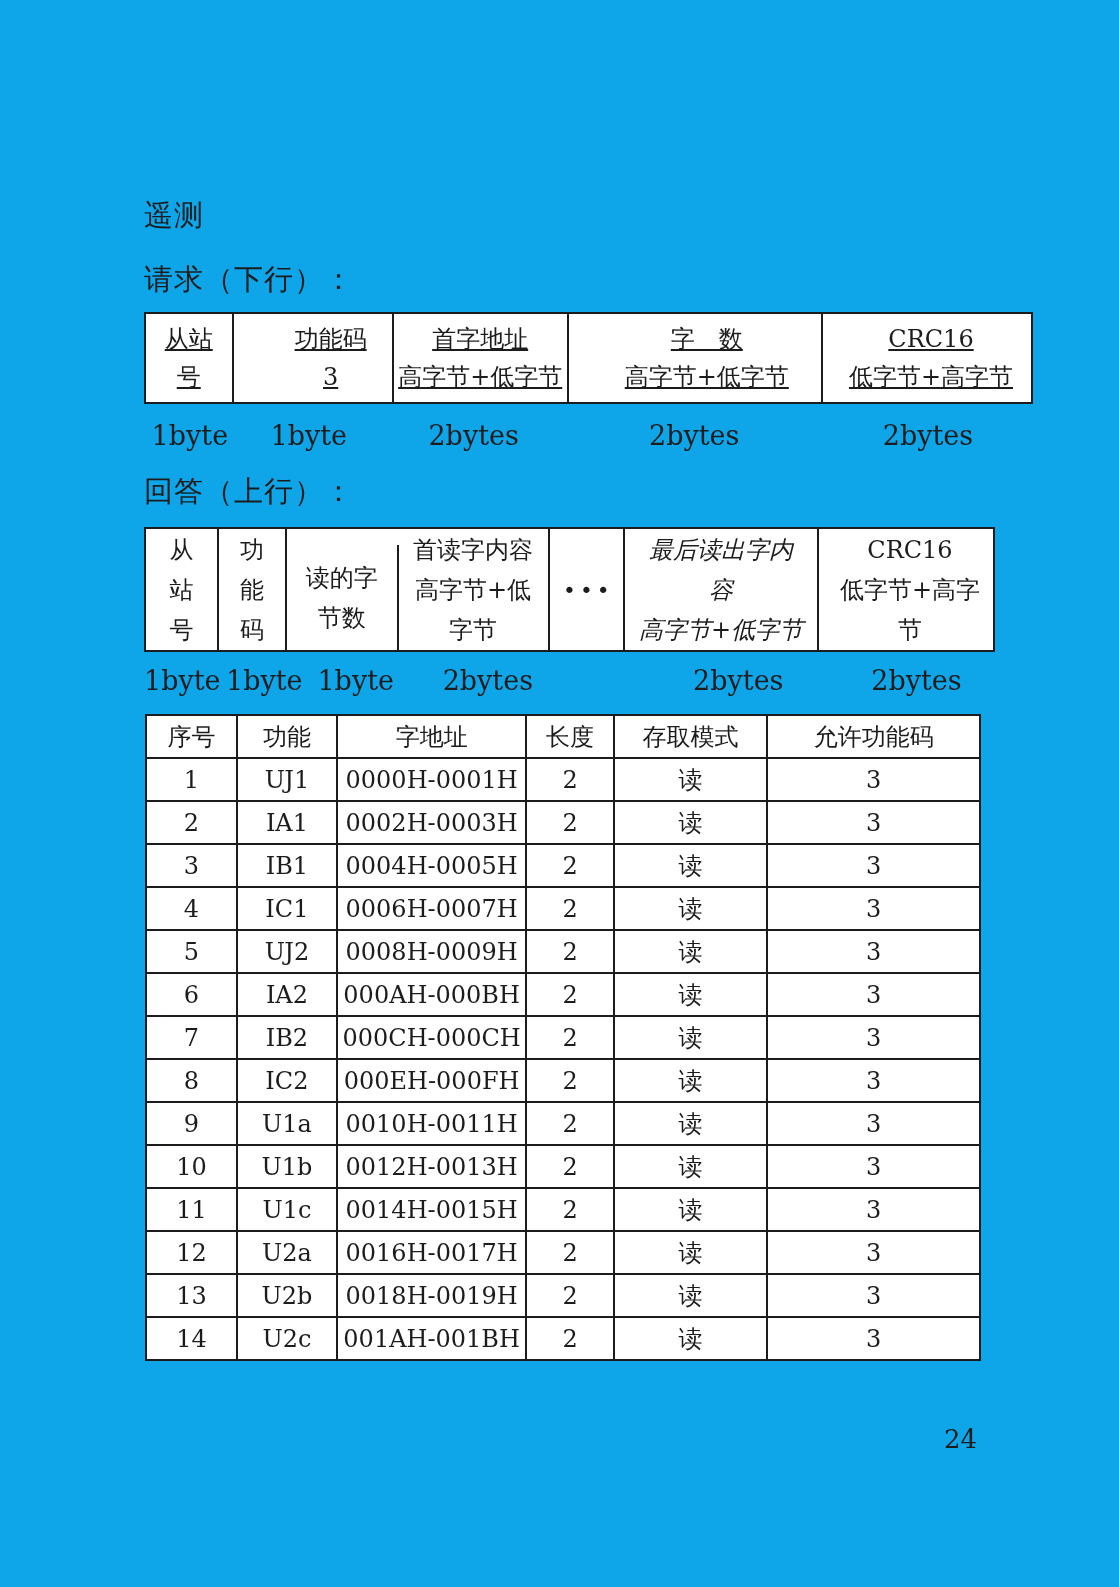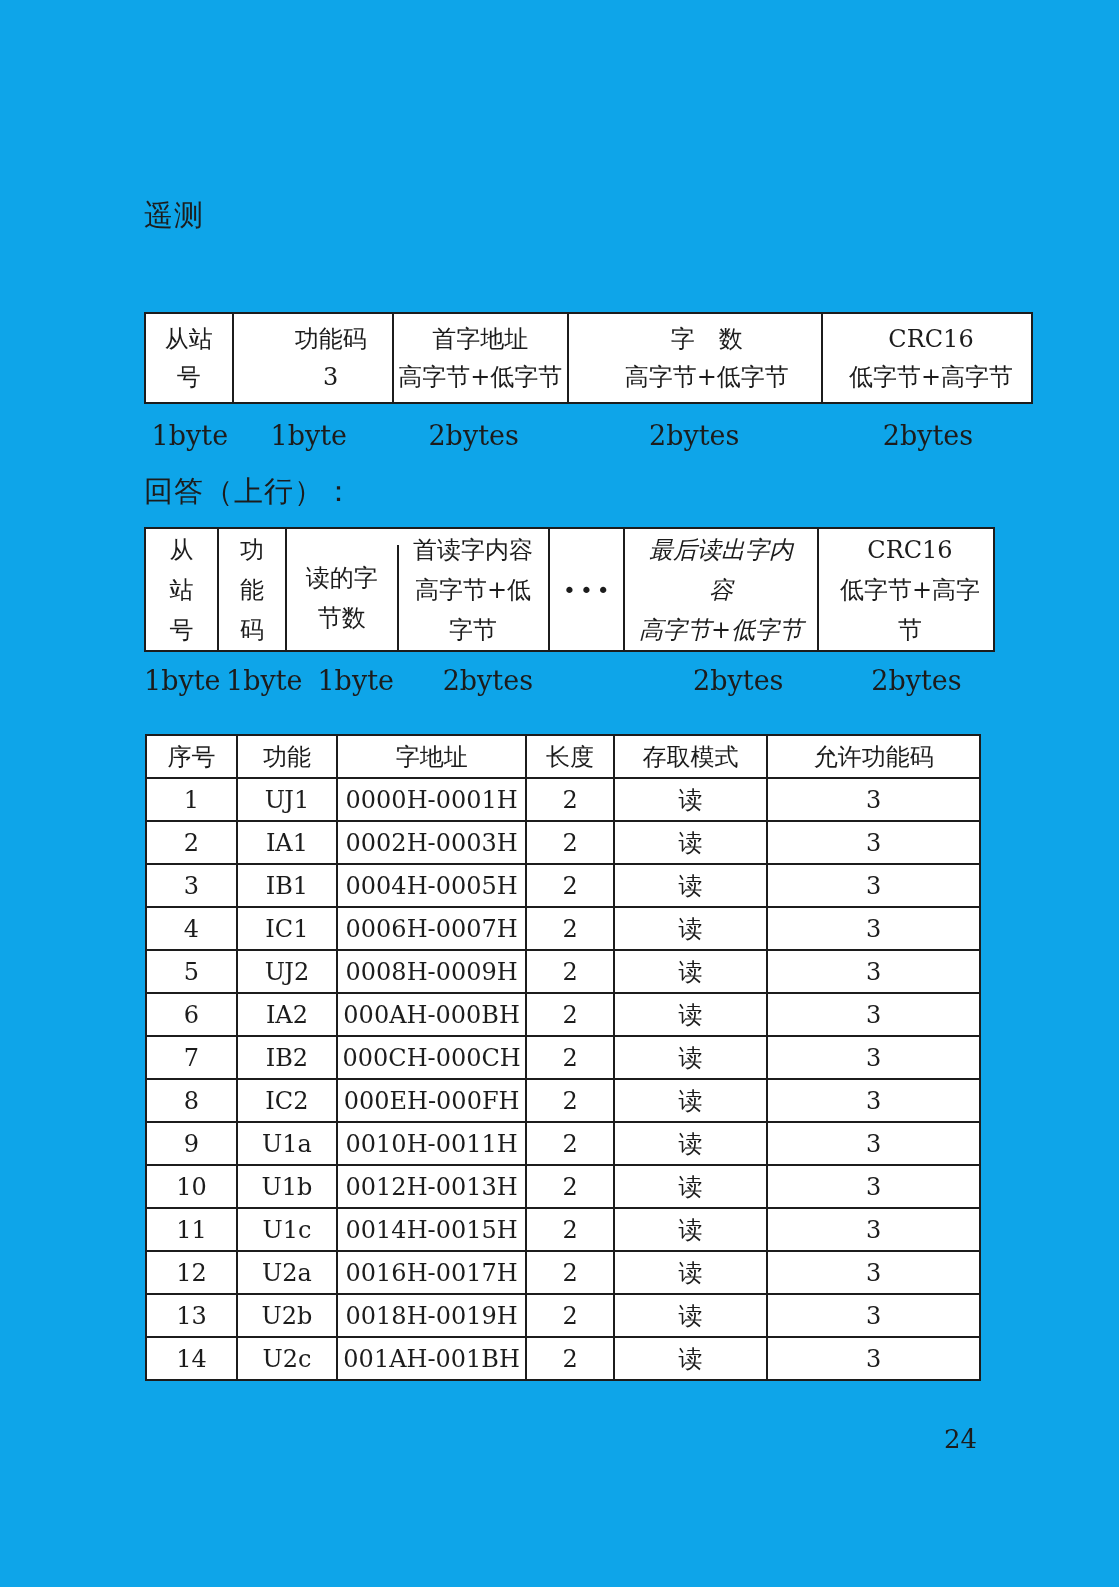--- a/index.html
+++ b/index.html
@@ -41,21 +41,21 @@
     border-right: 2px solid #1c1c1c;
     overflow: hidden;
   }
   .schem-cell:last-child { border-right: none; margin-left: 8px; }
   .schem-line {
     font-size: 24px;
     line-height: 40px;
     text-align: center;
     white-space: nowrap;
   }
-  #request-table .schem-line { line-height: 38px; }
+  #request-table .schem-line { line-height: 38px; text-decoration: underline; }
   .schem-cell.dots .schem-line {
     font-weight: bold;
     font-size: 34px;
     letter-spacing: 5px;
     text-indent: 5px;
   }
 
   
   .byte-row {
     position: absolute;
@@ -69,21 +69,20 @@
   .byte-slot { text-align: center; white-space: nowrap; overflow: visible; }
 
   
   #register-table {
     position: absolute;
     left: 145px; top: 714px;
     width: 836px;
     border-collapse: collapse;
     table-layout: fixed;
     background: #ffffff;
-    margin-top: 20px;
   }
   #register-table th, #register-table td {
     border: 2px solid #1c1c1c;
     height: 43px;
     padding: 0;
     text-align: center;
     vertical-align: middle;
     font-size: 24px;
     font-weight: normal;
     white-space: nowrap;
@@ -95,20 +94,21 @@
     font-size: 26px;
   }
 </style>
 </head>
 <body>
 
 <div class="page">
 
   <div class="heading" id="doc-title">遥测</div>
 
+  <div class="heading" id="req-heading">请求（下行）：</div>
 
   <div class="schem-table" id="request-table">
       <div class="schem-cell" style="width: 10.7%;">
         <div class="schem-line">从站</div>
         <div class="schem-line">号</div>
       </div>
       <div class="schem-cell" style="width: 15.2%; margin-left: 36px;">
         <div class="schem-line">功能码</div>
         <div class="schem-line">3</div>
       </div>

